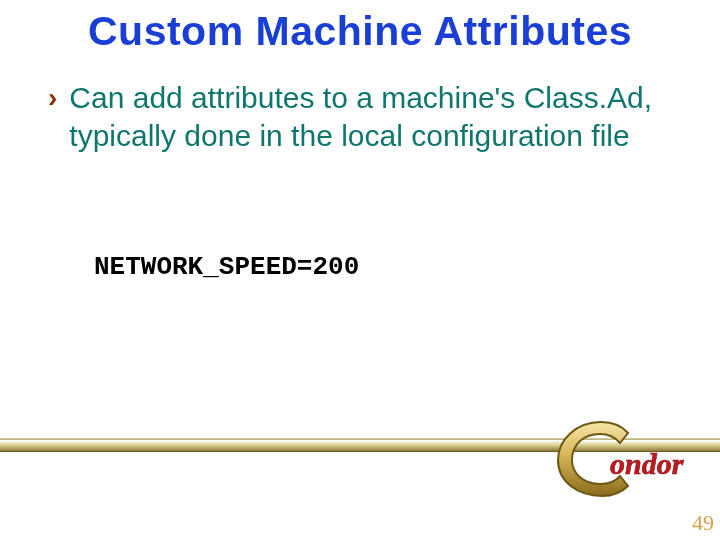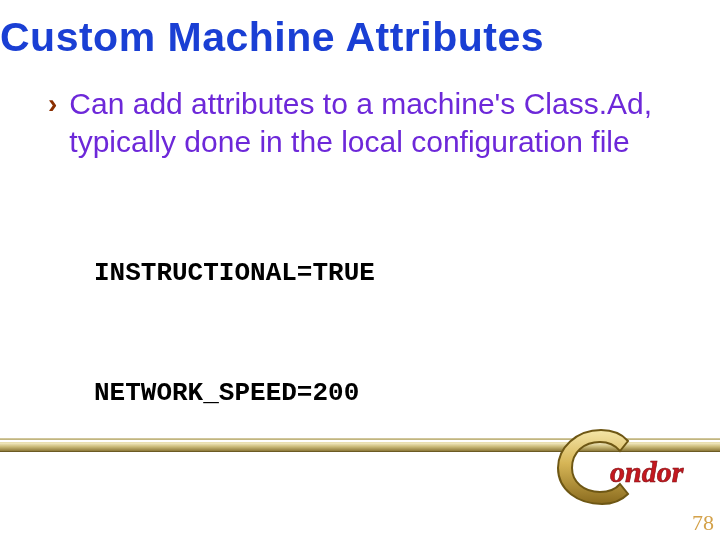--- a/index.html
+++ b/index.html
@@ -15,42 +15,42 @@
   .slide {
     width: 720px;
     height: 540px;
     position: relative;
     box-sizing: border-box;
   }
   .title {
     font-size: 41px;
     font-weight: bold;
     color: #1a3fd4;
-    text-align: left;
-    padding-top: 14px;
+    text-align: center;
+    padding-top: 8px;
     letter-spacing: 0.5px;
   }
   .body {
     padding: 24px 48px 0 48px;
   }
   .bullet-row {
     display: flex;
     align-items: flex-start;
   }
   .bullet-mark {
     color: #8a2e00;
     font-weight: bold;
     font-size: 28px;
     line-height: 34px;
     margin-right: 12px;
     margin-top: 2px;
     flex: 0 0 auto;
   }
   .bullet-text {
-    color: #6d28d9;
+    color: #0f766e;
     font-size: 30px;
     line-height: 38px;
   }
   .code-block {
     font-family: "Courier New", Courier, monospace;
     font-weight: bold;
     color: #000000;
     font-size: 26px;
     line-height: 40px;
     margin-left: 46px;
@@ -74,21 +74,21 @@
     position: absolute;
     left: 0; right: 0; top: 4px;
     height: 8px;
     background: linear-gradient(to bottom, #f2e9c0 0%, #cbbb7a 45%, #8e7a3a 100%);
     border-top: 1px solid #e9dfb0;
     border-bottom: 1px solid #6b5a24;
   }
   .logo {
     position: absolute;
     right: 12px;
-    bottom: 32px;
+    bottom: 40px;
     width: 160px;
     height: 90px;
   }
   .page-num {
     position: absolute;
     right: 6px;
     bottom: 4px;
     font-family: Georgia, "Times New Roman", serif;
     font-size: 22px;
     color: #d4a24a;
@@ -101,21 +101,20 @@
 
   <div class="title">Custom Machine Attributes</div>
 
   <div class="body">
     <div class="bullet-row">
       <div class="bullet-mark">›</div>
       <div class="bullet-text">Can add attributes to a machine's Class.Ad, typically done in the local configuration file</div>
     </div>
 
     <div class="code-block">
-      <div>INSTRUCTIONAL=TRUE</div>
       <div>NETWORK_SPEED=200</div>
       
     </div>
   </div>
 
   <div class="divider">
     <div class="thin"></div>
     <div class="thick"></div>
   </div>
 
@@ -136,15 +135,15 @@
                C 67 72, 60 74, 52 74
                C 36 74, 24 64, 24 50
                C 24 34, 36 24, 52 24
                C 60 24, 67 27, 72 33
                L 80 23
                C 74 16, 65 12, 53 12 Z" fill="url(#gold)" stroke="#6e5714" stroke-width="2"></path>
       <text x="62" y="64" font-family="Georgia, 'Times New Roman', serif" font-size="30" font-style="italic" font-weight="bold" fill="#c4181f" stroke="#7e0e12" stroke-width="0.6">ondor</text>
     </svg>
   </div>
 
-  <div class="page-num">78</div>
+  <div class="page-num">49</div>
 
 </div>
 
 </body></html>

